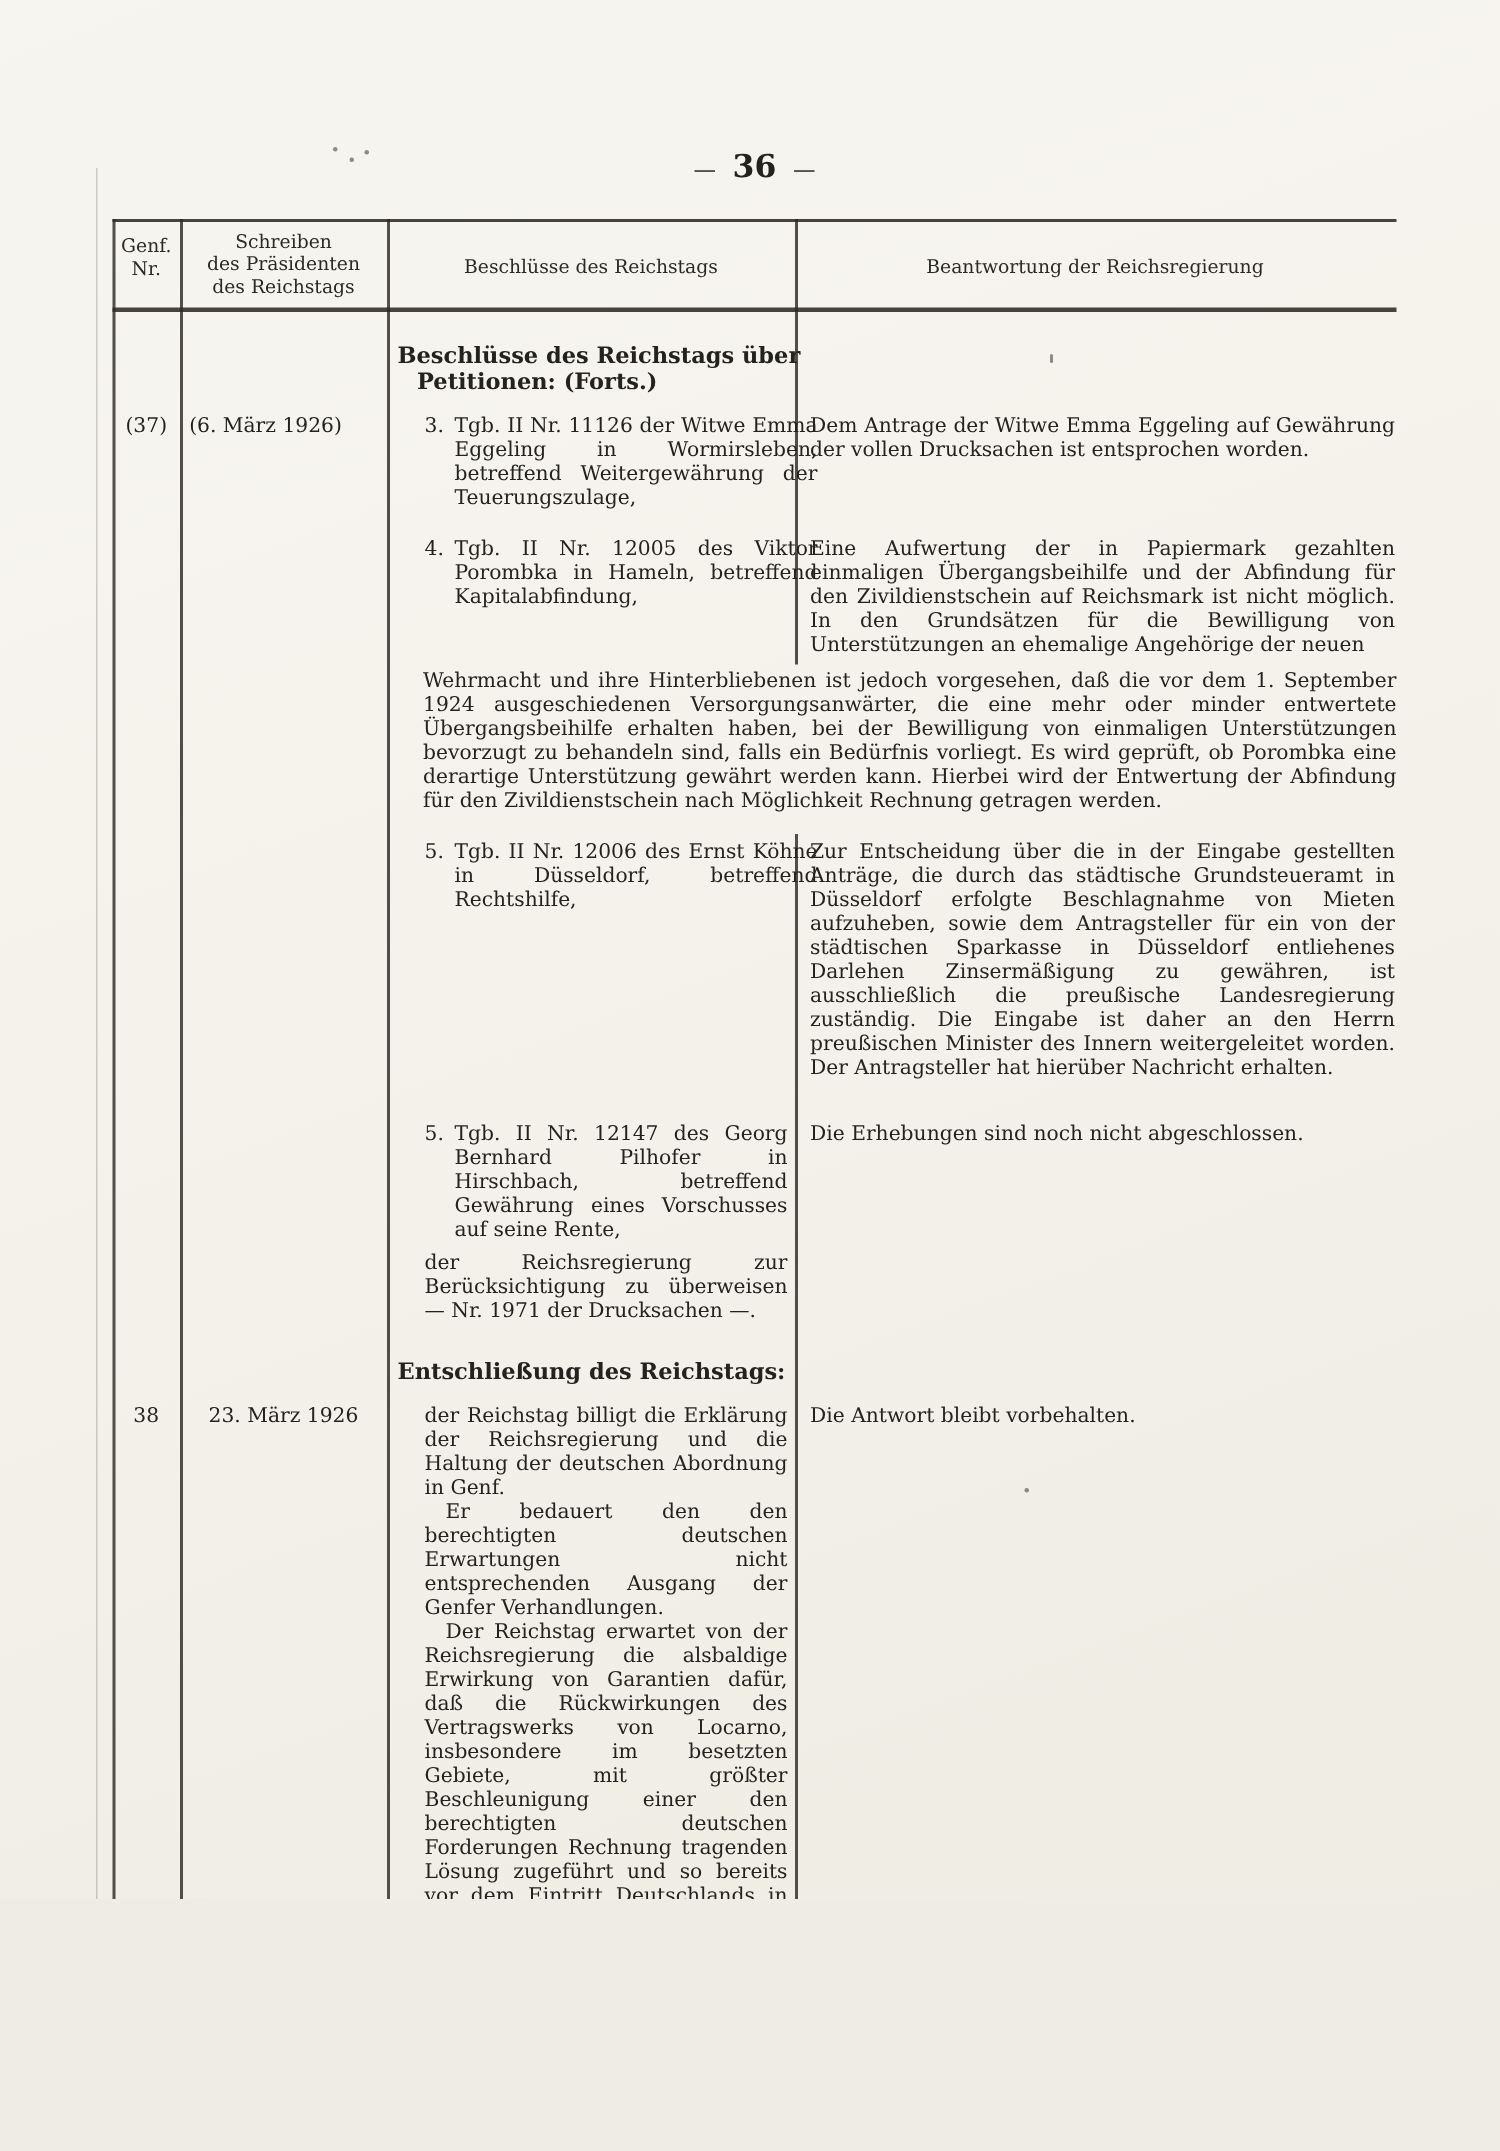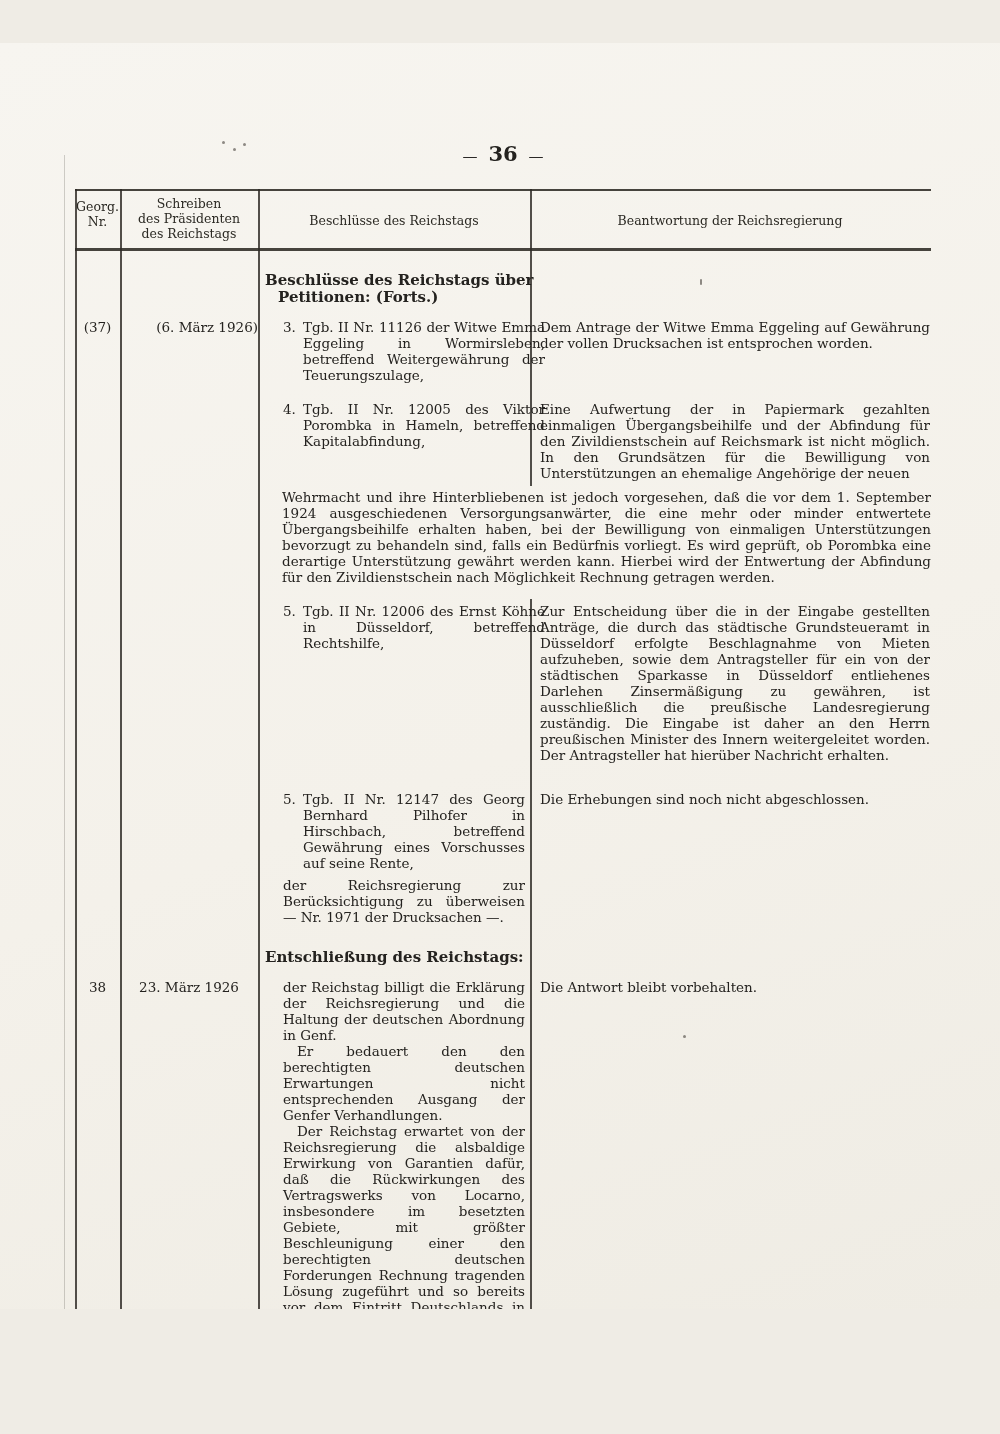--- a/index.html
+++ b/index.html
@@ -3,21 +3,20 @@
 <meta charset="utf-8">
 <title>Reichstag Drucksache S. 36</title>
 <style>
   html,body{margin:0;padding:0;}
   body{width:1000px;background:#efece5;}
   .page{
     position:relative;width:1000px;height:1266px;overflow:hidden;
     background:linear-gradient(160deg,#f7f5f0 0%,#f4f1ea 55%,#efece4 100%);
     font-family:"DejaVu Serif","Liberation Serif",serif;
     color:#24221f;
-    margin-top:43px;
   }
   .hline{position:absolute;background:rgba(45,42,36,0.88);}
   .vline{position:absolute;width:2px;background:rgba(45,42,36,0.82);}
   .faint-line{position:absolute;width:1px;background:rgba(80,74,66,0.25);}
   .speck{position:absolute;width:3px;height:3px;border-radius:50%;background:rgba(55,50,44,0.55);}
   .cell{position:absolute;}
   .hdr{font-size:12.5px;line-height:15px;text-align:center;color:#2b2923;}
   .pre{white-space:pre-line;}
   .body-text{font-size:13.5px;line-height:16px;text-align:justify;}
   .center{text-align:center;}
@@ -57,32 +56,32 @@
   </div>
 
   <div class="hline" style="left:75px;top:146px;width:856px;height:2px;"></div>
   <div class="hline" style="left:75px;top:205px;width:856px;height:2.5px;"></div>
   <div class="vline" style="left:75px;top:146px;height:1249px;"></div>
   <div class="vline" style="left:120px;top:146px;height:1249px;"></div>
   <div class="vline" style="left:258px;top:146px;height:1249px;"></div>
   <div class="vline" style="left:530px;top:146px;height:297px;"></div>
   <div class="vline" style="left:530px;top:556px;height:839px;"></div>
 
-  <div class="cell hdr pre" style="left:75px;top:156px;width:45px;">Georg.
+  <div class="cell hdr pre" style="left:75px;top:156px;width:45px;">Genf.
 Nr.</div>
   <div class="cell hdr pre" style="left:120px;top:153px;width:138px;">Schreiben
 des Präsidenten
 des Reichstags</div>
   <div class="cell hdr" style="left:258px;top:170px;width:272px;">Beschlüsse des Reichstags</div>
   <div class="cell hdr" style="left:530px;top:170px;width:400px;">Beantwortung der Reichsregierung</div>
 
   <div class="cell heading hang" style="left:265px;top:229px;width:263px;">Beschlüsse des Reichstags über Petitionen: (Forts.)</div>
 
   <div class="cell body-text center" style="left:75px;top:276px;width:45px;">(37)</div>
-  <div class="cell body-text center" style="left:120px;top:276px;width:138px;text-align:right;">(6. März 1926)</div>
+  <div class="cell body-text center" style="left:108px;top:276px;width:138px;">(6. März 1926)</div>
 
   <div class="cell body-text item" style="left:283px;top:276px;width:242px;">
     <span class="item-no">3.</span><span>Tgb. II Nr. 11126 der Witwe Emma Eggeling in Wormirsleben, betreffend Weitergewährung der Teuerungszulage,</span>
   </div>
   <div class="cell body-text" style="left:540px;top:276px;width:390px;">Dem Antrage der Witwe Emma Eggeling auf Gewährung der vollen Drucksachen ist entsprochen worden.</div>
 
   <div class="cell body-text item" style="left:283px;top:358px;width:242px;">
     <span class="item-no">4.</span><span>Tgb. II Nr. 12005 des Viktor Porombka in Hameln, betreffend Kapitalabfindung,</span>
   </div>
   <div class="cell body-text" style="left:540px;top:358px;width:390px;">Eine Aufwertung der in Papiermark gezahlten einmaligen Übergangsbeihilfe und der Abfindung für den Zivildienstschein auf Reichsmark ist nicht möglich. In den Grundsätzen für die Bewilligung von Unterstützungen an ehemalige Angehörige der neuen</div>

